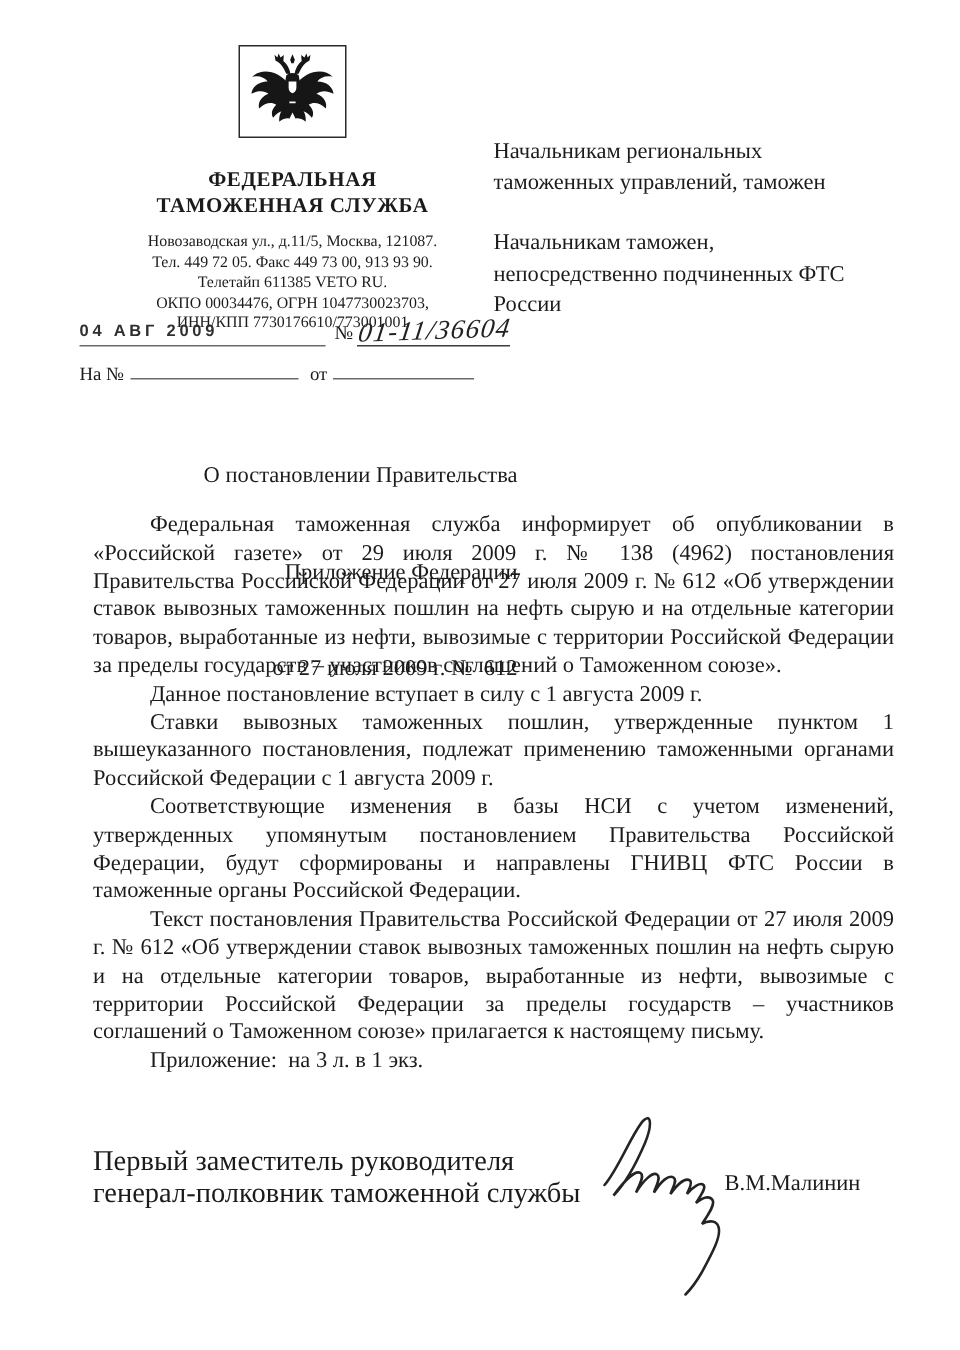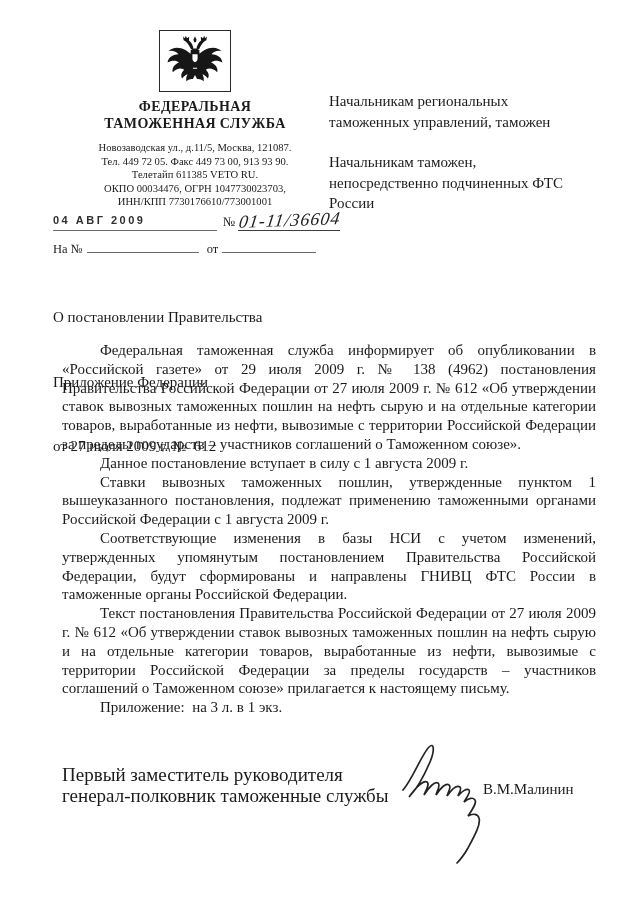--- a/index.html
+++ b/index.html
@@ -8,21 +8,21 @@
     background:#ffffff; overflow:hidden;
     font-family:"Liberation Serif","DejaVu Serif",serif;
     color:#1b1b1b;
   }
   
   .left-col { position:absolute; left:53px; top:30px; width:284px; text-align:center; }
   .emblem-box {
     width:70px; height:60px; border:1.6px solid #2a2a2a; background:#fff;
     margin:0 auto; display:flex; align-items:center; justify-content:center;
   }
-  .org-name { margin-top:6px; font-weight:bold; font-size:14px; line-height:17px; letter-spacing:0.4px; }
+  .org-name { margin-top:20px; font-weight:bold; font-size:14px; line-height:17px; letter-spacing:0.4px; }
   .address  { margin-top:9px; font-size:10.6px; line-height:13.6px; }
   .address div { white-space:nowrap; }
   
   .ref-block { position:absolute; left:53px; top:211px; width:292px; font-size:12.5px; }
   .date-row { position:relative; height:22px; }
   .date-cell {
     display:inline-block; width:164px; border-bottom:1px solid #6a6a6a;
     text-align:left; padding-bottom:2px; vertical-align:bottom;
   }
   .date-stamp {
@@ -35,21 +35,21 @@
     text-align:center; vertical-align:bottom;
   }
   .num-hand {
     display:inline-block; font-style:italic; font-size:18px; line-height:18px;
     letter-spacing:1px; transform:rotate(-2deg) skewX(-10deg); color:#222;
   }
   .reply-row { margin-top:5px; height:19px; }
   .reply-line { display:inline-block; width:112px; border-bottom:1px solid #6a6a6a; height:14px; margin-left:4px;}
   .from-label { display:inline-block; margin-left:8px; }
   .from-line  { display:inline-block; width:94px; border-bottom:1px solid #6a6a6a; height:14px; margin-left:4px;}
-  .subject { margin-top:7px; font-size:15px; line-height:21.5px; text-align:left; white-space:pre-wrap; }
+  .subject { margin-top:7px; font-size:15px; line-height:21.5px; text-align:right; white-space:pre-wrap; }
   
   .recipients { position:absolute; left:329px; top:60px; width:265px; font-size:15px; line-height:20.5px;margin-top:31px; }
   .recipient-block + .recipient-block { margin-top:20px; }
   
   .body-block { position:absolute; left:62px; top:341px; width:534px; }
   .body-block p {
     margin:0; font-size:15px; line-height:18.8px;
     text-indent:38px; text-align:justify;
   }
   .attachment { margin-top:17px; font-size:15px; text-indent:0; text-align:left; white-space:pre-wrap; }
@@ -119,20 +119,20 @@
     <p>Федеральная таможенная служба информирует об опубликовании в «Российской газете» от 29 июля 2009 г. № 138 (4962) постановления Правительства Российской Федерации от 27 июля 2009 г. № 612 «Об утверждении ставок вывозных таможенных пошлин на нефть сырую и на отдельные категории товаров, выработанные из нефти, вывозимые с территории Российской Федерации за пределы государств – участников соглашений о Таможенном союзе».</p>
     <p>Данное постановление вступает в силу с 1 августа 2009 г.</p>
     <p>Ставки вывозных таможенных пошлин, утвержденные пунктом 1 вышеуказанного постановления, подлежат применению таможенными органами Российской Федерации с 1 августа 2009 г.</p>
     <p>Соответствующие изменения в базы НСИ с учетом изменений, утвержденных упомянутым постановлением Правительства Российской Федерации, будут сформированы и направлены ГНИВЦ ФТС России в таможенные органы Российской Федерации.</p>
     <p>Текст постановления Правительства Российской Федерации от 27 июля 2009 г. № 612 «Об утверждении ставок вывозных таможенных пошлин на нефть сырую и на отдельные категории товаров, выработанные из нефти, вывозимые с территории Российской Федерации за пределы государств – участников соглашений о Таможенном союзе» прилагается к настоящему письму.</p>
     <p class="attachment">Приложение:  на 3 л. в 1 экз.</p>
   </div>
 
   <div class="sign-title">
     <div>Первый заместитель руководителя</div>
-    <div>генерал-полковник таможенные службы</div>
+    <div>генерал-полковник таможенной службы</div>
   </div>
   <svg class="scribble" width="110" height="128" viewBox="0 0 110 128">
     <path d="M5 52 C14 42 24 16 31 9 C36 4 37 12 32 24 C26 38 18 52 11 59 C19 48 26 42 29 44 C32 46 28 52 26 57 C31 49 37 43 40 45 C43 47 39 53 38 57 C43 49 48 45 51 47 C54 49 50 54 49 58 C54 51 59 47 62 49 C64 51 61 55 60 58 C64 53 69 50 71 52 C73 54 69 59 66 64 C71 60 75 59 77 62 C79 65 74 72 70 78 C75 75 80 76 81 80 C83 86 77 97 70 110 C66 117 62 122 59 125" fill="none" stroke="#242424" stroke-width="1.7" stroke-linecap="round"></path>
   </svg>
   <div class="sign-name">В.М.Малинин</div>
 
 </div>
 
 </body></html>

